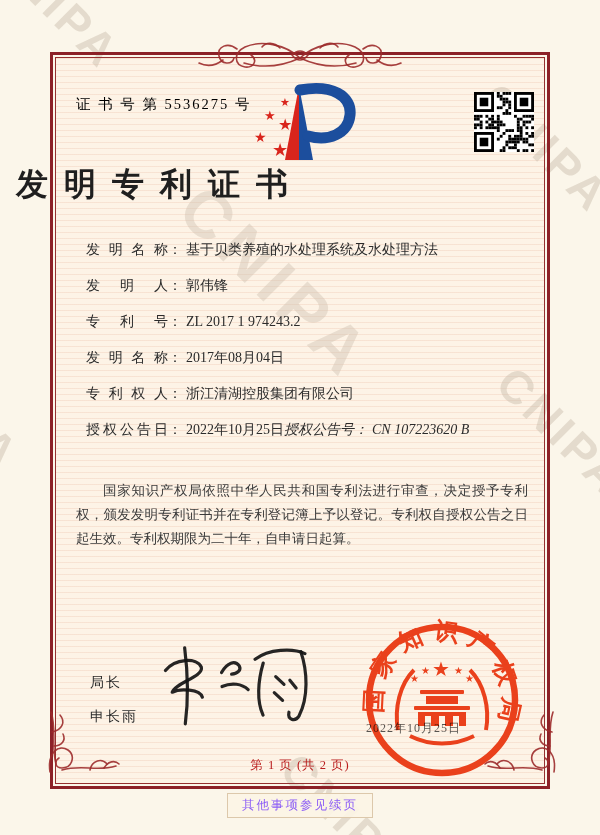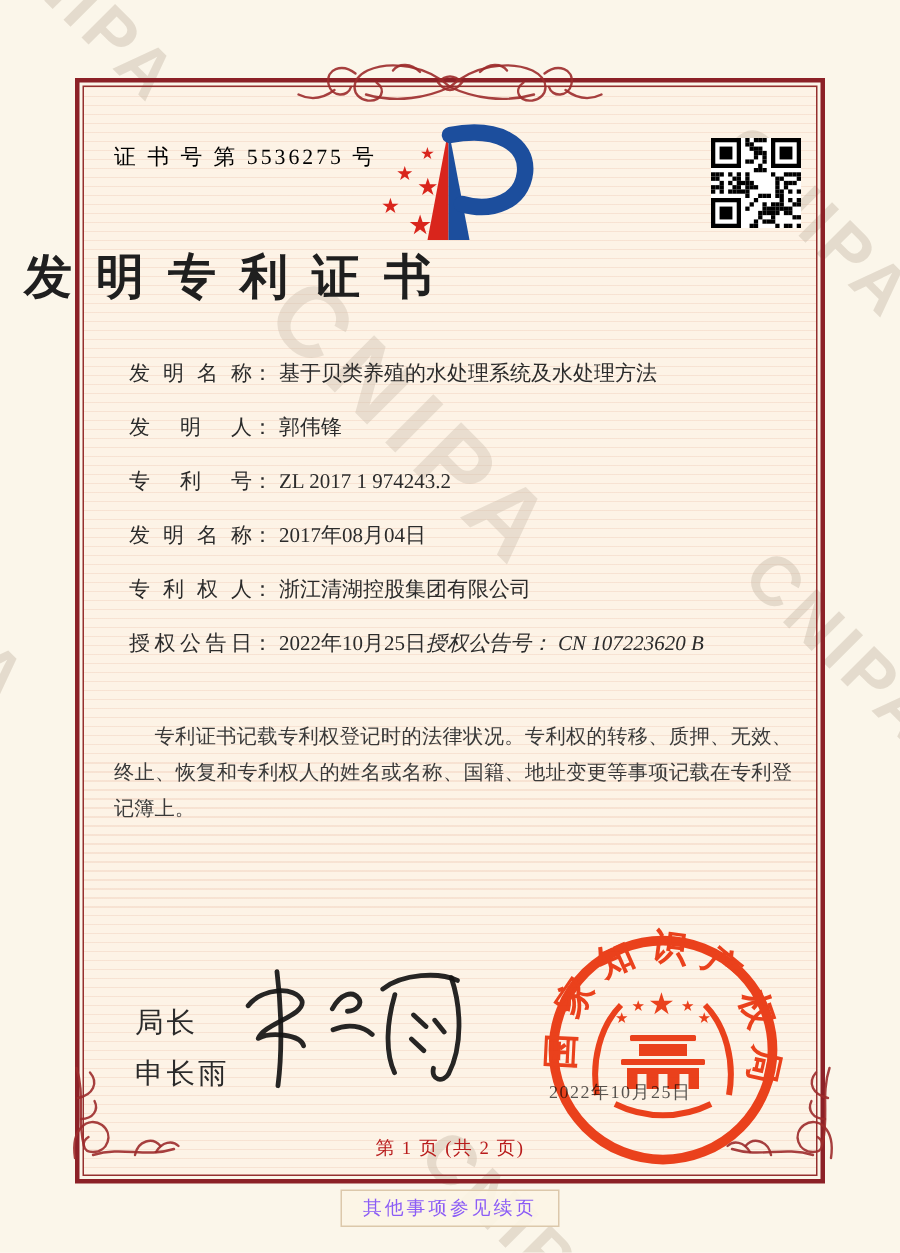--- a/index.html
+++ b/index.html
@@ -60,21 +60,21 @@
   .fcolon{margin-right:4px;}
   .grant-row{display:flex;align-items:center;}
   .grant-pair2{font-style:italic;}
   
   .body-text{
     position:absolute;left:76px;top:479px;width:452px;z-index:3;
     font-size:13.5px;line-height:24px;color:#3a3a3a;text-align:justify;
   }
   .body-text p{margin:0 0 6px 0;text-indent:2em;}
   
-  .officer{position:absolute;left:90px;top:666px;z-index:3;font-size:19px;line-height:34px;letter-spacing:2px;}
+  .officer{position:absolute;left:90px;top:666px;z-index:3;font-size:14px;line-height:34px;letter-spacing:2px;}
   .signature{position:absolute;left:152px;top:638px;z-index:3;transform:rotate(-2deg);}
   
   .seal{position:absolute;left:358px;top:618px;z-index:4;opacity:.95;}
   .seal-date{
     position:absolute;left:366px;top:720px;z-index:5;font-size:12px;
     color:#2e2e2e;opacity:.8;letter-spacing:1px;mix-blend-mode:multiply;
   }
   
   .pagenum{position:absolute;left:0;top:757px;width:100%;text-align:center;z-index:3;font-size:12.5px;letter-spacing:1px;color:#b91c1c;}
   .note{
@@ -309,21 +309,21 @@
     <span>
       <span class="flabel">授权公告日</span><span class="fcolon">：</span><span>2022年10月25日</span>
     </span>
     <span class="grant-pair2">
       <span>授权公告号</span><span class="fcolon">：</span><span>CN 107223620 B</span>
     </span>
   </div>
 </div>
 
 <div class="body-text">
-  <p>专利证书记载专利权登记时的法律状况。专利权的转移、质押、无效、终止、恢复和专利权人的姓名或名称、国籍、地址变更等事项记载在专利登记簿上。</p>
+  <p>国家知识产权局依照中华人民共和国专利法进行审查，决定授予专利权，颁发发明专利证书并在专利登记簿上予以登记。专利权自授权公告之日起生效。专利权期限为二十年，自申请日起算。</p>
 </div>
 
 <div class="officer">
   <div>局长</div>
   <div>申长雨</div>
 </div>
 
 <svg class="signature sig" width="170" height="95" viewBox="0 0 170 95">
   <path d="M14 30 C 24 18 46 18 50 28 C 52 38 24 42 20 52 C 28 48 48 50 50 58"></path>
   <path d="M34 8 C 36 30 36 60 32 84"></path>

